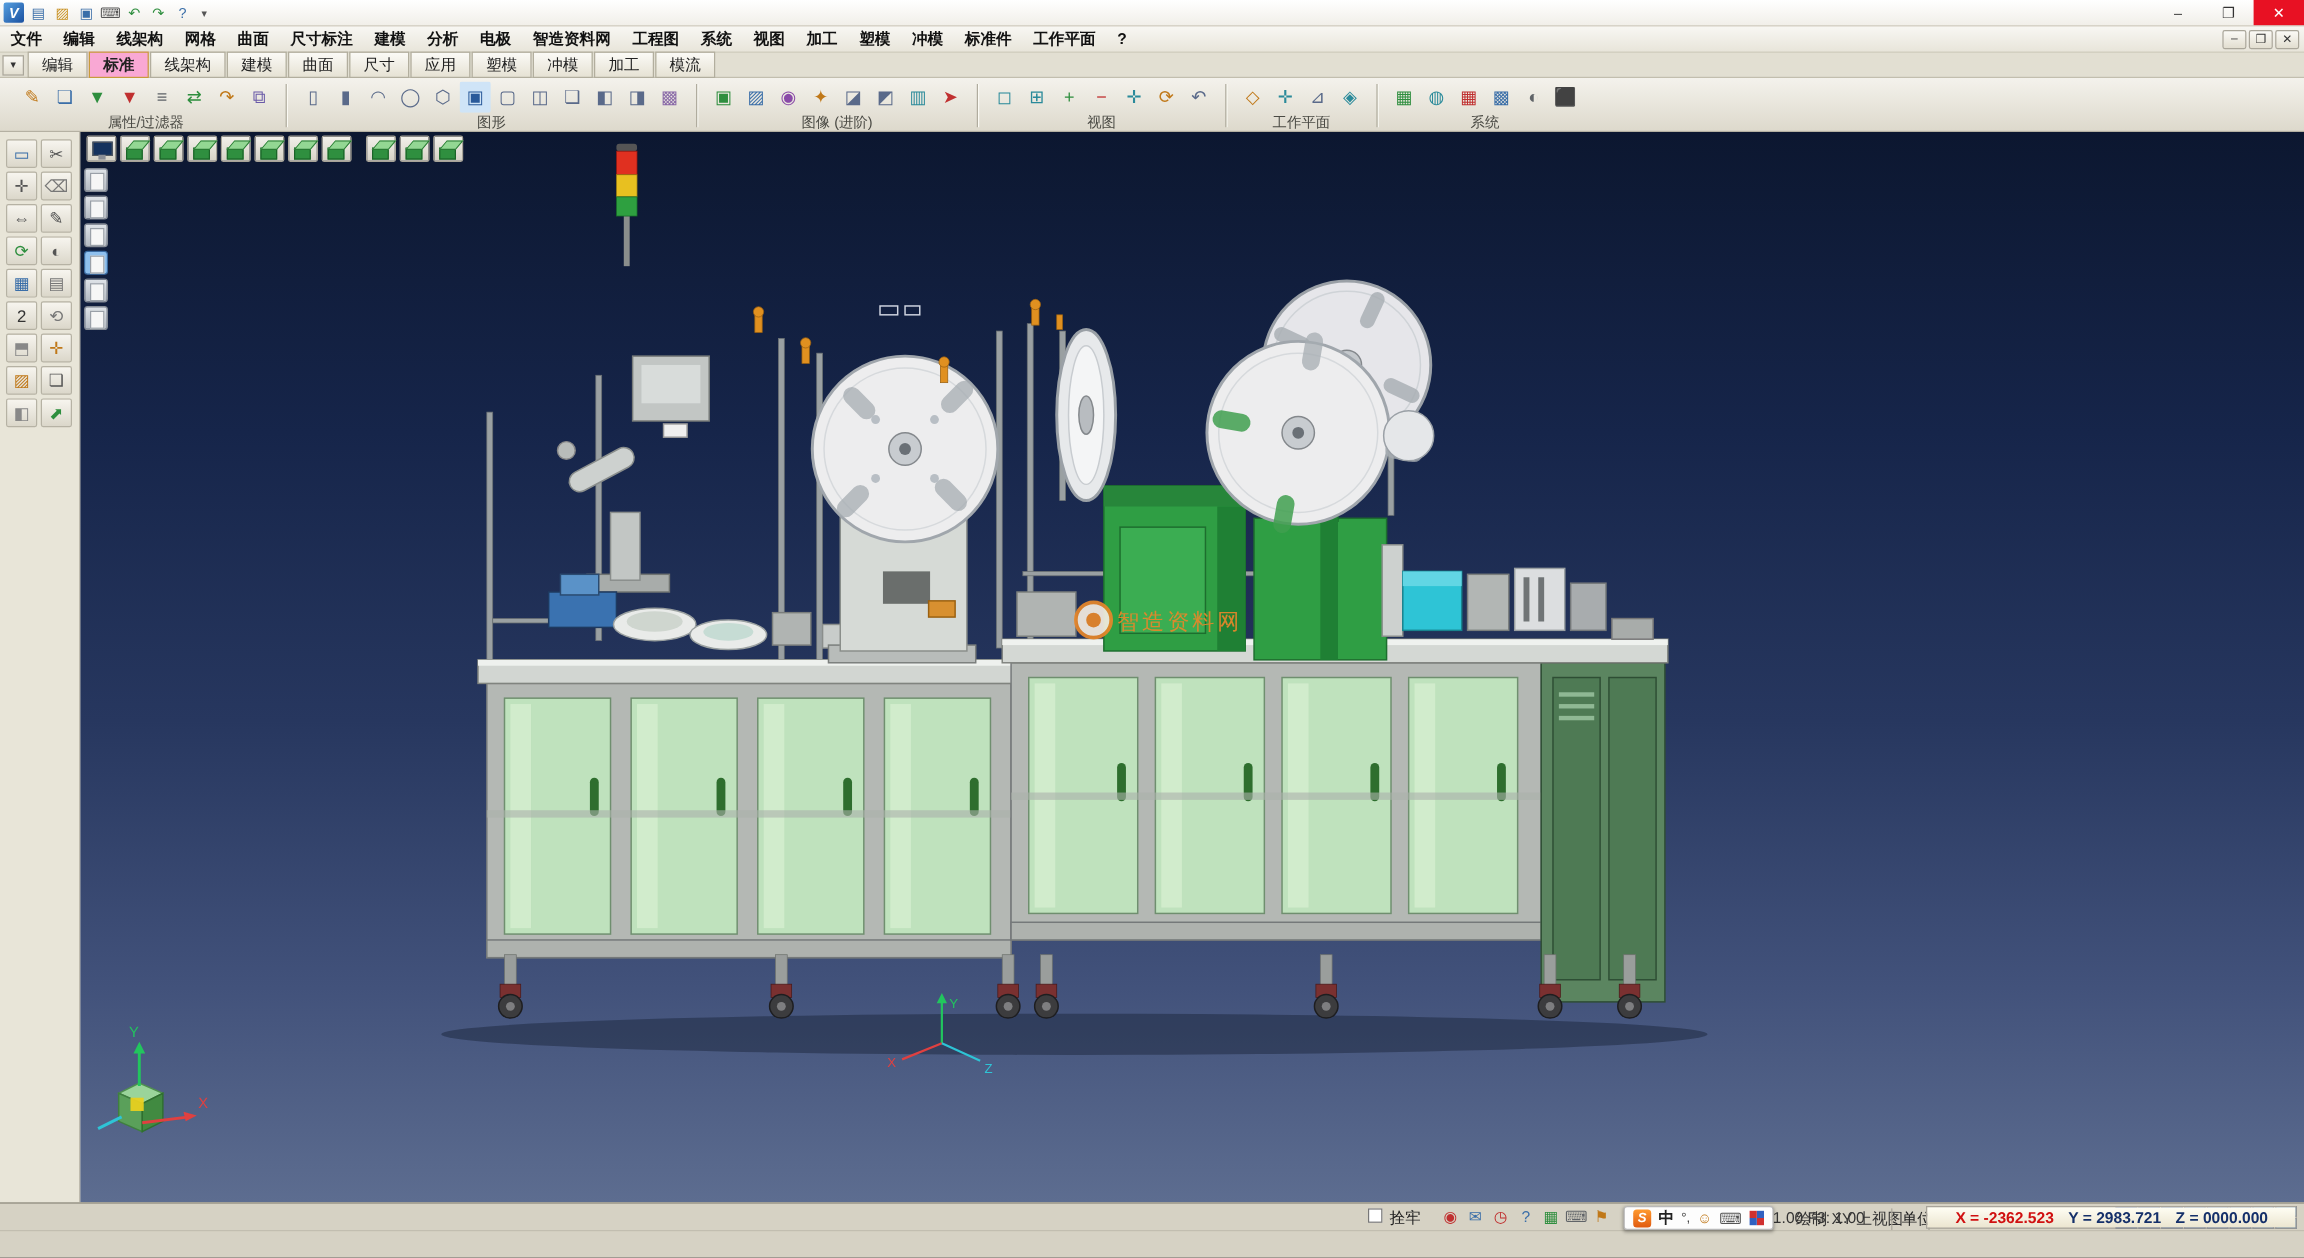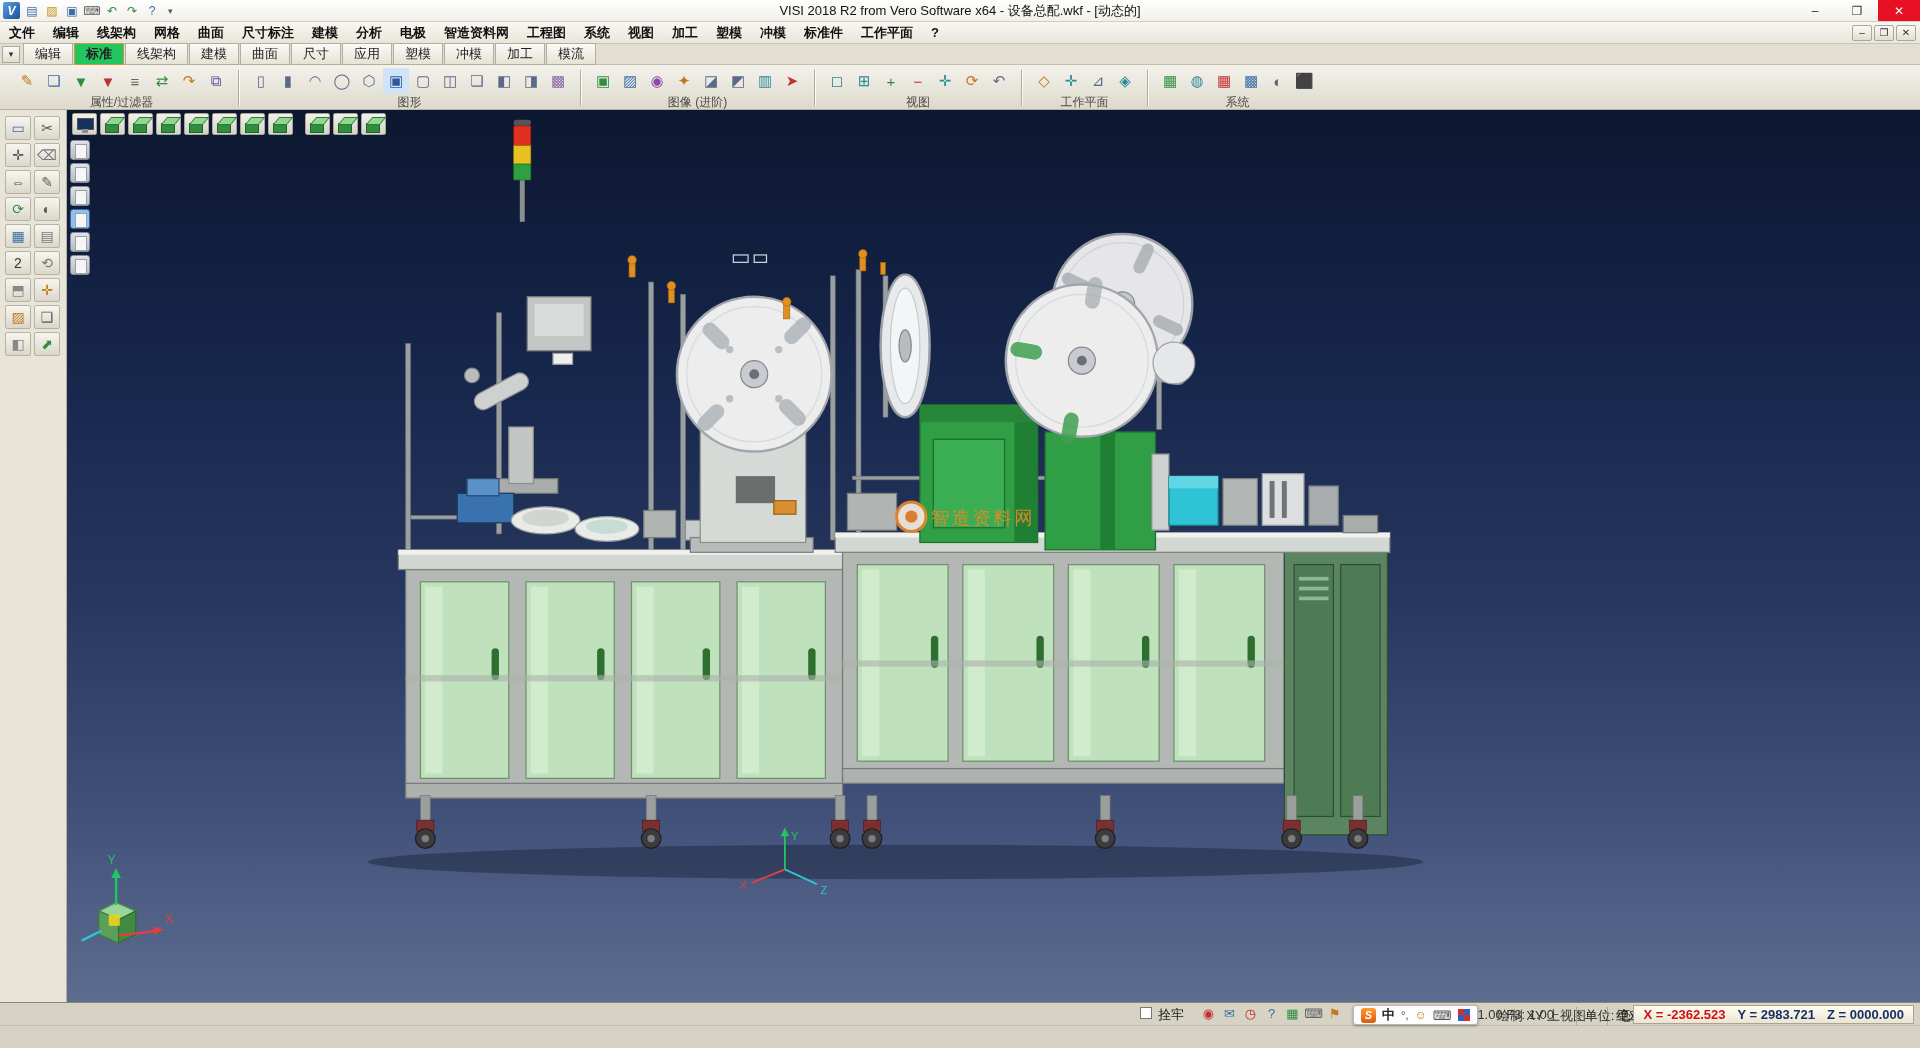--- a/index.html
+++ b/index.html
@@ -31,21 +31,21 @@
   .dc { width:20px; height:16px; font-size:10px; display:flex; align-items:center; justify-content:center;
         background:linear-gradient(#fbfaf6,#e2ded0); border:1px solid #aaa69a; border-radius:2px; color:#333; }
 
   
   .tabrow { height:21px; flex:0 0 21px; background:#e2dfd2; border-bottom:1px solid #c2beae; display:flex; align-items:center; padding-left:2px; }
   .tab-drop { width:18px; height:17px; display:flex; align-items:center; justify-content:center; font-size:9px;
               background:linear-gradient(#fbfaf6,#e2ded0); border:1px solid #aaa69a; margin-right:3px; color:#333; }
   .tabs { display:flex; }
   .tab { padding:1px 11px; font-size:13px; color:#222; background:linear-gradient(#fbfaf6,#e6e2d4);
          border:1px solid #b2ae9e; margin-right:1px; }
-  .tab.active { background:#22c55e; border-color:#c89b3c; font-weight:bold; }
+  .tab.active { background:#f9a8d4; border-color:#c89b3c; font-weight:bold; }
 
   
   .toolbar { height:45px; flex:0 0 45px; background:linear-gradient(#f4f2ec,#ddd9cc); border-bottom:1px solid #b4b0a2;
              display:flex; align-items:stretch; padding:2px 0 0 14px; }
   .tgroup { display:flex; flex-direction:column; align-items:center; }
   .ticons { display:flex; gap:1px; height:28px; align-items:center; }
   .tbi { width:26px; height:26px; display:flex; align-items:center; justify-content:center; font-size:15px;
          border:1px solid transparent; border-radius:2px; }
   .tlabel { font-size:12px; color:#4a4a44; line-height:14px; }
   .tsep { width:1px; background:#b0ac9e; box-shadow:1px 0 0 #fbfaf4; margin:3px 9px; }
@@ -86,21 +86,21 @@
   .sb-scale-col { position:absolute; top:2px; right:6px; display:flex; flex-direction:column; gap:1px; }
   .sb-scale-row { display:flex; gap:1px; }
   .scell { width:18px; height:9px; display:inline-block; border:1px solid #2a3a6a; }
   .sb-lockbox { position:absolute; left:1140px; top:4px; width:12px; height:12px; background:#fff; border:1px solid #777; }
   .sb-lock { position:absolute; left:1158px; top:3px; color:#222; }
   .sb-icons { position:absolute; left:1200px; top:2px; display:flex; gap:4px; }
   .sbi { width:17px; height:17px; display:flex; align-items:center; justify-content:center; font-size:13px; }
   .sb-e3 { position:absolute; right:366px; top:4px; color:#333; }
   .sb-units { position:absolute; right:268px; top:4px; color:#222; padding:0 8px; border-left:1px solid #aaa69a; }
   .sb-coords { position:absolute; right:6px; top:2px; display:flex; gap:12px; background:linear-gradient(#fffef4,#ebe5d0);
-               border:1px solid #a8a49a; padding:1px 9px; font-weight:bold; white-space:nowrap; }
+               border:1px solid #a8a49a; padding:1px 23px; font-weight:bold; white-space:nowrap; }
   .cx { color:#d01010; } .cy,.cz { color:#15306a; }
 
   .ime { position:absolute; left:1353px; top:2px; height:20px; background:#fdfdfd; border:1px solid #b8b8b8;
          border-radius:3px; box-shadow:0 1px 3px rgba(0,0,0,.35); display:flex; align-items:center; gap:6px;
          padding:0 7px; z-index:5; }
   .ime-logo { width:15px; height:15px; background:linear-gradient(#ff9a2e,#e05a10); color:#fff; font-weight:bold;
               font-style:italic; font-size:11px; display:flex; align-items:center; justify-content:center; border-radius:3px; }
   .ime-lang { font-size:13px; color:#222; font-weight:bold; }
   .ime-punct { font-size:11px; color:#444; }
   .ime-smiley { font-size:12px; color:#c07818; }
@@ -123,21 +123,20 @@
           <span class="qi" style="color: rgb(58, 110, 168);">▤</span>
           <span class="qi" style="color: rgb(200, 144, 32);">▨</span>
           <span class="qi" style="color: rgb(58, 110, 168);">▣</span>
           <span class="qi" style="color: rgb(85, 85, 85);">⌨</span>
           <span class="qi" style="color: rgb(46, 142, 62);">↶</span>
           <span class="qi" style="color: rgb(46, 142, 62);">↷</span>
           <span class="qi" style="color: rgb(58, 110, 168);">?</span>
         </div>
       <span class="qat-drop">▾</span>
     </div>
-    <div class="tb-title">VISI 2018 R2 from Vero Software x64 - 设备总配.wkf - [动态的]</div>
     <div class="tb-controls">
       <span class="wc">–</span>
       <span class="wc">❐</span>
       <span class="wc close">✕</span>
     </div>
   </div>
 
   <div class="menubar">
     <div class="menu-items">
         <span class="menu-item">文件</span>

